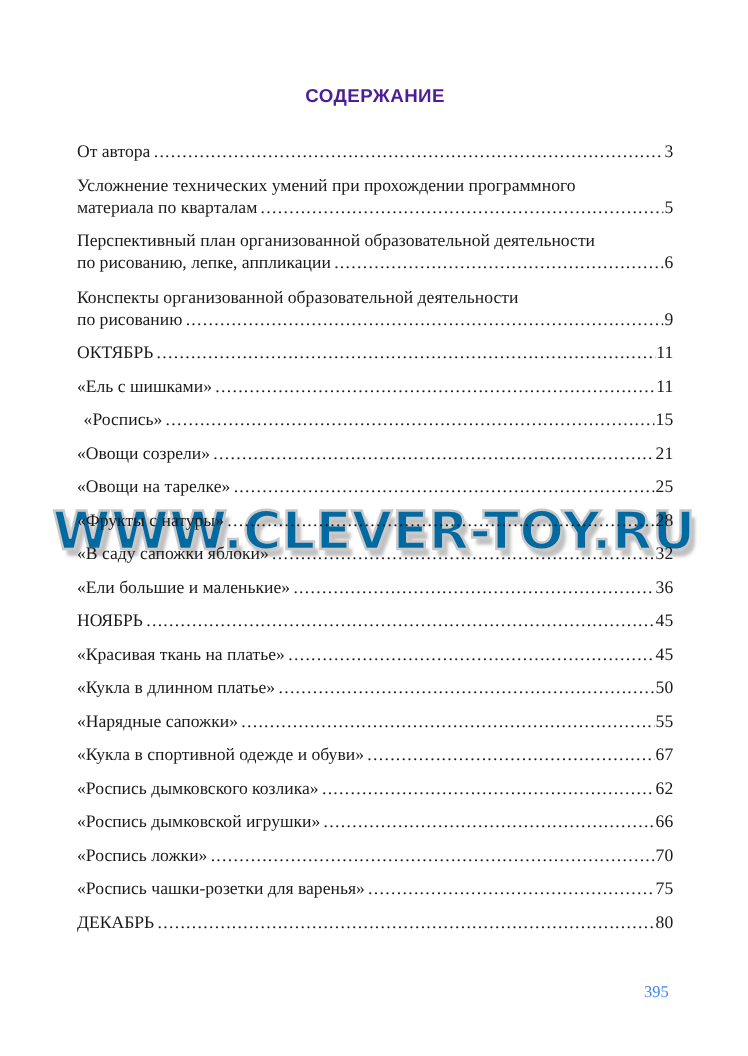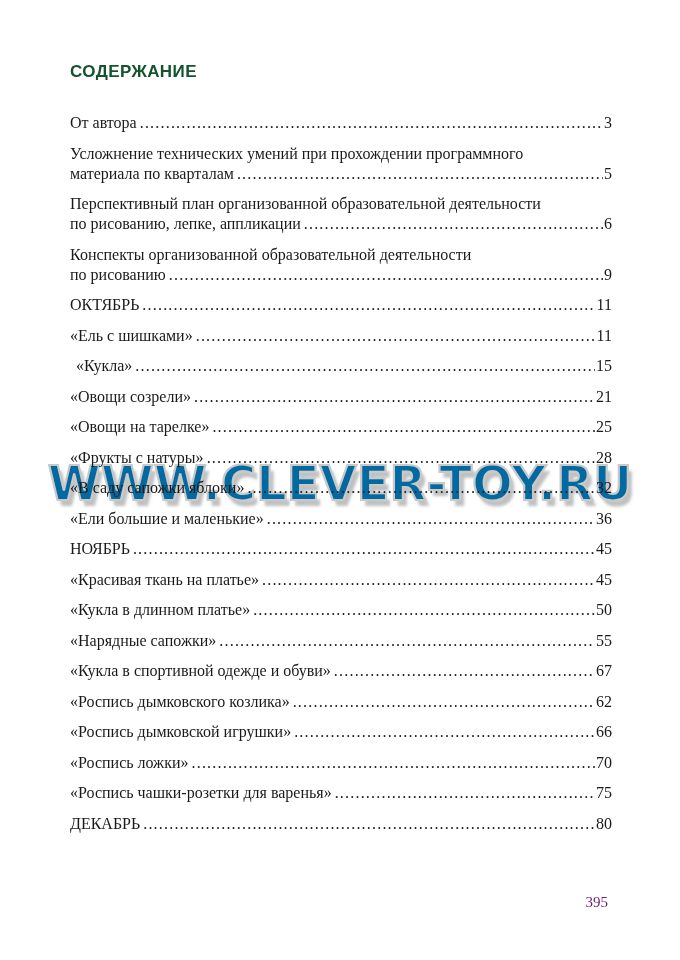--- a/index.html
+++ b/index.html
@@ -33,27 +33,28 @@
     -webkit-text-stroke: 2.2px #c9c9c9;
     text-shadow: 4px 6px 3px rgba(140,140,140,0.55);
     letter-spacing: 0px;
     pointer-events: none;
   }
   .content {
     position: relative;
     z-index: 1;
   }
   .title {
-    margin: 0 0 31px 0;
+    margin: 16px 0 31px 0;
+    text-align: center;
     font-family: "Liberation Sans", sans-serif;
     font-weight: bold;
     font-size: 17px;
     line-height: 20px;
     letter-spacing: 0.4px;
-    color: #14532d;
+    color: #4c1d95;
   }
   .entry {
     margin: 0 0 10.5px 0;
     font-size: 16px;
     line-height: 20px;
   }
   .wrap-line {
     line-height: 20px;
   }
   .row {
@@ -79,21 +80,21 @@
   .pg {
     white-space: nowrap;
   }
   .pagenum {
     position: absolute;
     top: 893px;
     right: 72px;
     z-index: 1;
     font-size: 15px;
     line-height: 18px;
-    color: #701a75;
+    color: #3b82f6;
   }
 </style>
 </head>
 <body>
 
 <div class="sheet">
   <div class="watermark">WWW.CLEVER-TOY.RU</div>
 
   <div class="content">
     <h1 class="title">СОДЕРЖАНИЕ</h1>
@@ -149,21 +150,21 @@
     <div class="row">
       <span class="txt">«Ель с шишками»</span>
       <span class="dots"></span>
       <span class="pg">11</span>
     </div>
   </div>
 
   <div class="entry">
 
     <div class="row">
-      <span class="txt indent">«Кукла»</span>
+      <span class="txt indent">«Роспись»</span>
       <span class="dots"></span>
       <span class="pg">15</span>
     </div>
   </div>
 
   <div class="entry">
 
     <div class="row">
       <span class="txt">«Овощи созрели»</span>
       <span class="dots"></span>

